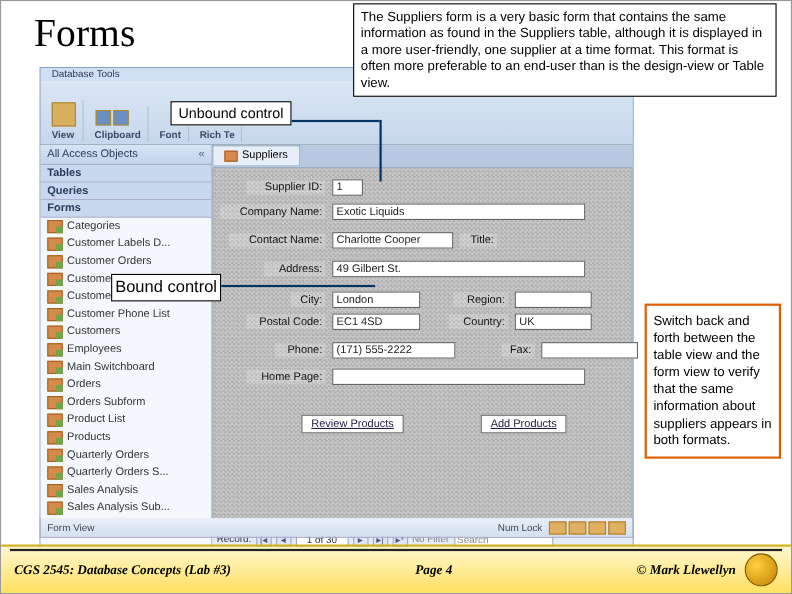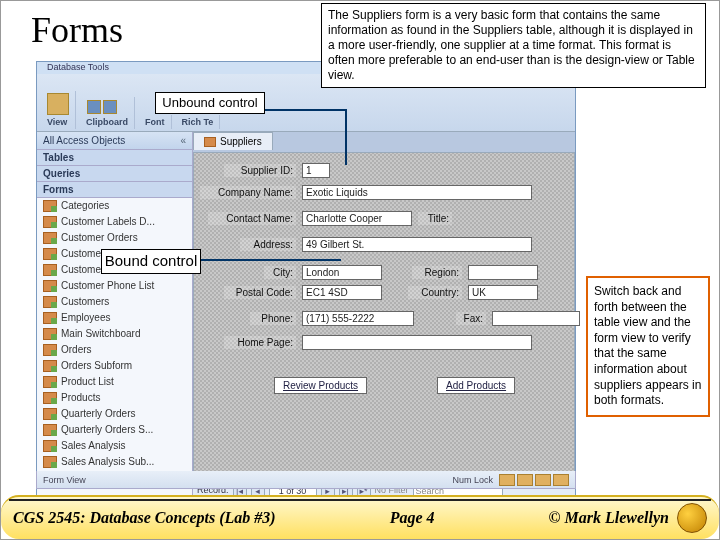--- a/index.html
+++ b/index.html
@@ -42,21 +42,21 @@
 
   .recnav { position: absolute; bottom: 0; left: 0; right: 0; height: 18px; background: #e4ecf7; border-top: 1px solid #9ab; display: flex; align-items: flex-start; gap: 4px; padding: 0 4px; font-size: 9px; color: #334; }
   .recnav .nbtn { width: 14px; height: 12px; background: #dce6f4; border: 1px solid #9ab; display: inline-flex; align-items:center; justify-content:center; color:#557; }
   .recnav .recbox { width: 48px; height: 12px; border: 1px solid #9ab; background: #fff; text-align: center; }
   .recnav .srch { flex: 1; height: 12px; border: 1px solid #9ab; background: #fff; max-width: 90px; padding: 0 2px; color: #888; }
 
   .statusbar { position: absolute; bottom: 50px; left: 35px; width: 540px; height: 18px; background: linear-gradient(#e8eff8,#d4e0f0); border: 1px solid #aac; border-top: none; display: flex; justify-content: space-between; align-items: center; padding: 0 6px; font-size: 9px; color: #445; }
   .statusbar .viewbtns { display: flex; gap: 2px; }
   .statusbar .vbtn { width: 16px; height: 12px; background: #e0b060; border: 1px solid #aa8030; }
 
-  .footer { position: absolute; bottom: 0; left: 0; right: 0; height: 44px; background: linear-gradient(#fff8d0,#ffe060); border-top: 2px solid #d4b020; display: flex; align-items: center; justify-content: space-between; padding: 0 12px; font-family: "Times New Roman", serif; font-style: italic; font-weight: bold; font-size: 16px; color: #000; border-radius: 18px; }
+  .footer { position: absolute; bottom: 0; left: 0; right: 0; height: 44px; background: linear-gradient(#fff8d0,#ffe060); border-top: 2px solid #d4b020; display: flex; align-items: center; justify-content: space-between; padding: 0 12px; font-family: "Times New Roman", serif; font-style: italic; font-weight: bold; font-size: 12px; color: #000; }
   .footer .hr { position: absolute; top: 2px; left: 8px; right: 8px; height: 2px; background: #222; }
   .footer .logo { width: 30px; height: 30px; border-radius: 50%; background: radial-gradient(circle at 35% 35%, #ffd040, #c08000); border: 1px solid #805000; }
 </style>
 </head>
 <body>
 
 <div class="slide">
   <div class="title">Forms</div>
 
   <div class="callout main-callout">The Suppliers form is a very basic form that contains the same information as found in the Suppliers table, although it is displayed in a more user-friendly, one supplier at a time format.  This format is often more preferable to an end-user than is the design-view or Table view.</div>

